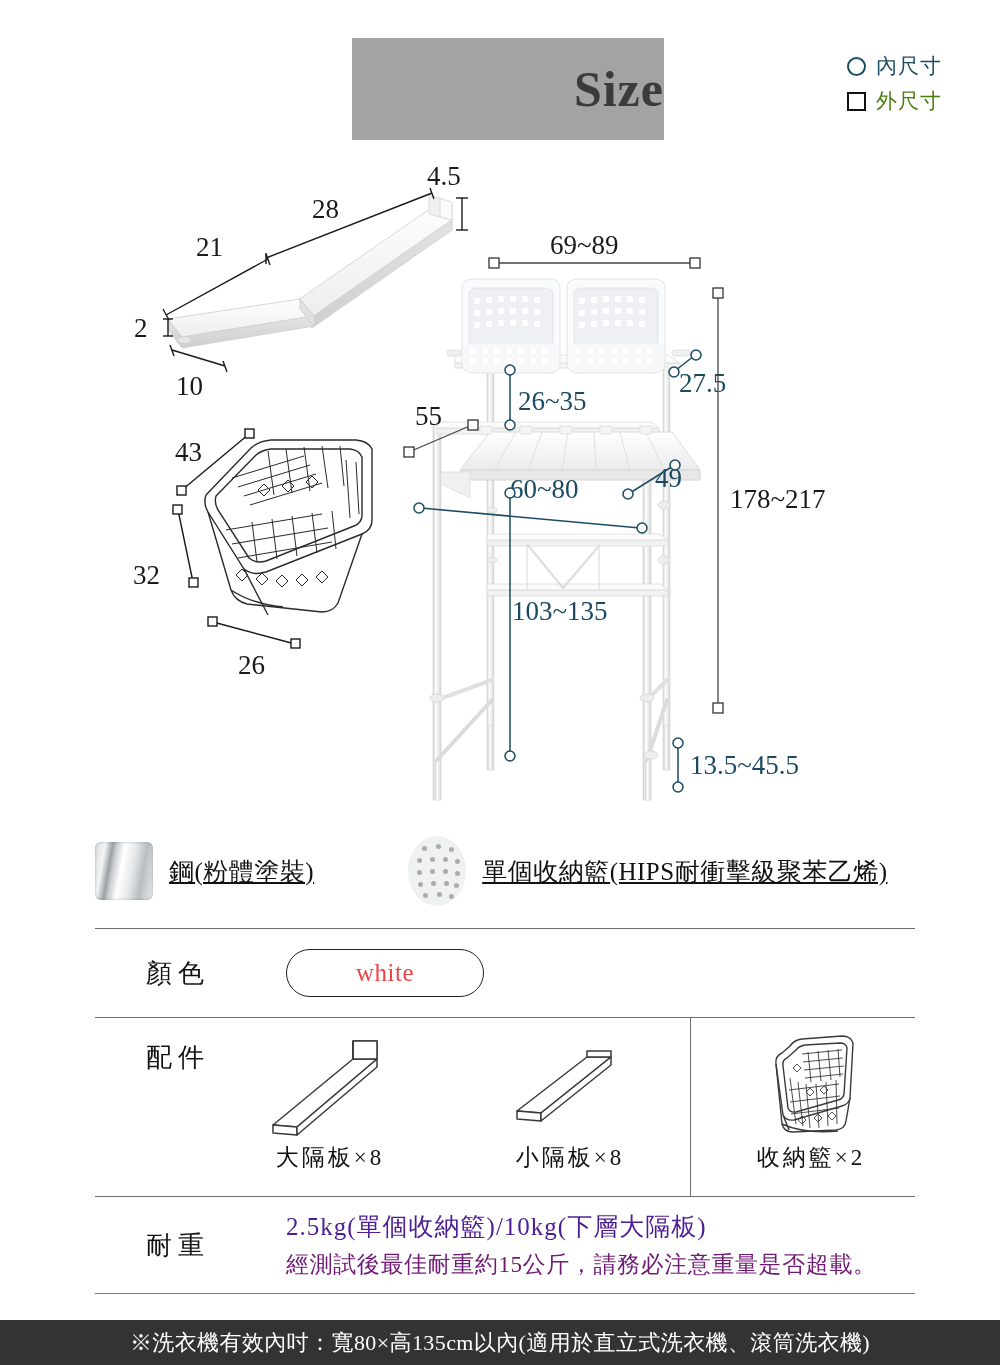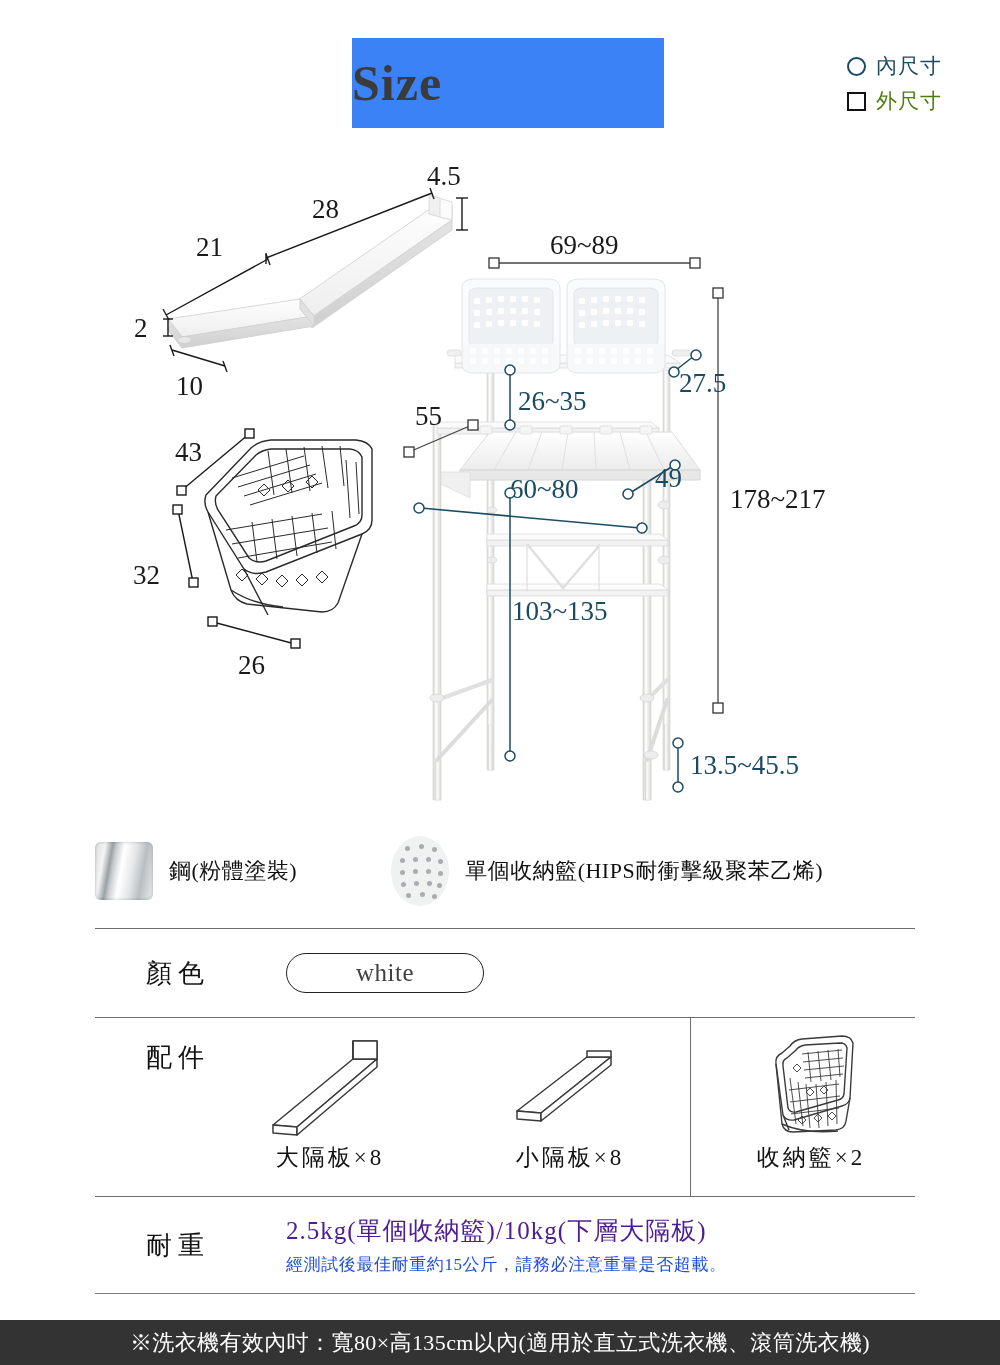--- a/index.html
+++ b/index.html
@@ -8,23 +8,23 @@
     width:1000px; height:1365px;
     background:#ffffff;
     font-family:"Liberation Serif", serif;
     color:#1a1a1a;
     position:relative;
     overflow:hidden;
   }
 
   
   .size-band{
-    position:absolute; left:352px; top:38px; width:312px; height:90px;
-    background:#3b82f6;
-    display:flex; align-items:center; justify-content:flex-start;
+    position:absolute; left:352px; top:38px; width:312px; height:102px;
+    background:#a3a3a3;
+    display:flex; align-items:center; justify-content:flex-end;
   }
   .size-band .txt{
     font-family:"Liberation Serif", serif;
     font-size:50px; font-weight:700; color:#3b3b3b;
     letter-spacing:1px;
   }
 
   
   .stage{ position:absolute; left:0; top:160px; width:1000px; height:660px; }
   .stage svg{ position:absolute; left:0; top:0; }
@@ -59,63 +59,63 @@
   .mat .sw-hips{
     width:58px; height:70px; margin-right:16px; border-radius:50%;
     background:#f0f1f1;
     position:relative; overflow:hidden;
   }
   .mat .sw-hips .dots{ position:absolute; inset:0; }
   .mat .sw-hips .dots i{
     position:absolute; width:5px; height:5px; border-radius:50%;
     background:#a9adb0;
   }
-  .mat .mlabel{ font-size:22px; letter-spacing:.5px; color:#111; }
+  .mat .mlabel{ font-size:25px; letter-spacing:.5px; color:#111;text-decoration:underline; }
 
   
   .spec{ position:absolute; left:95px; top:928px; width:820px; }
   .rule{ height:0; border-top:1.6px solid #6e6e6e; }
   .rule.thin{ border-top:1.3px solid #7a7a7a; }
 
   .row{ display:flex; position:relative; }
   .row .rlabel{
     width:115px; flex:0 0 115px; text-align:right; padding-right:0;
     font-size:26px; letter-spacing:6px; color:#111;
     display:flex; align-items:center; justify-content:flex-end;
   }
   .row .rbody{ flex:1; position:relative; }
 
   
   .row-color{ height:88px; }
   .row-color .rbody{ display:flex; align-items:center; padding-left:76px; }
   .pill{
-    width:198px; height:40px; border:1.6px solid #222; border-radius:26px;
+    width:198px; height:48px; border:1.6px solid #222; border-radius:26px;
     display:flex; align-items:center; justify-content:center;
-    font-size:25px; color:#404040; letter-spacing:.5px;
+    font-size:25px; color:#ef4444; letter-spacing:.5px;
   }
 
   
   .row-acc{ height:178px; }
   .row-acc .rlabel{ align-items:flex-start; padding-top:22px; }
   .row-acc .rbody{ display:flex; }
   .acc-left{ flex:0 0 480px; display:flex; }
   .acc-right{ flex:1; border-left:1.6px solid #6e6e6e; display:flex; justify-content:center; }
   .acc{
     width:240px; display:flex; flex-direction:column;
     align-items:center; justify-content:flex-start; padding-top:8px;
   }
   .acc .pic{ height:116px; display:flex; align-items:center; justify-content:center; }
   .acc .cap{ font-size:23px; letter-spacing:3px; color:#111; }
 
   
   .row-load{ height:96px; }
   .row-load .rlabel{ align-items:center; }
   .row-load .rbody{ padding-left:76px; display:flex; flex-direction:column; justify-content:center; }
   .load-main{ font-size:25px; color:#4c1d95; letter-spacing:1px; margin-bottom:6px; }
-  .load-note{ font-size:17px; color:#1d4ed8; letter-spacing:.6px; }
+  .load-note{ font-size:23px; color:#701a75; letter-spacing:.6px; }
 
   
   .footer{
     position:absolute; left:0; bottom:0; width:1000px; height:45px;
     background:#333333; color:#ffffff;
     display:flex; align-items:center; justify-content:center;
     font-size:22px; letter-spacing:.4px;
   }
 </style>
 </head>

